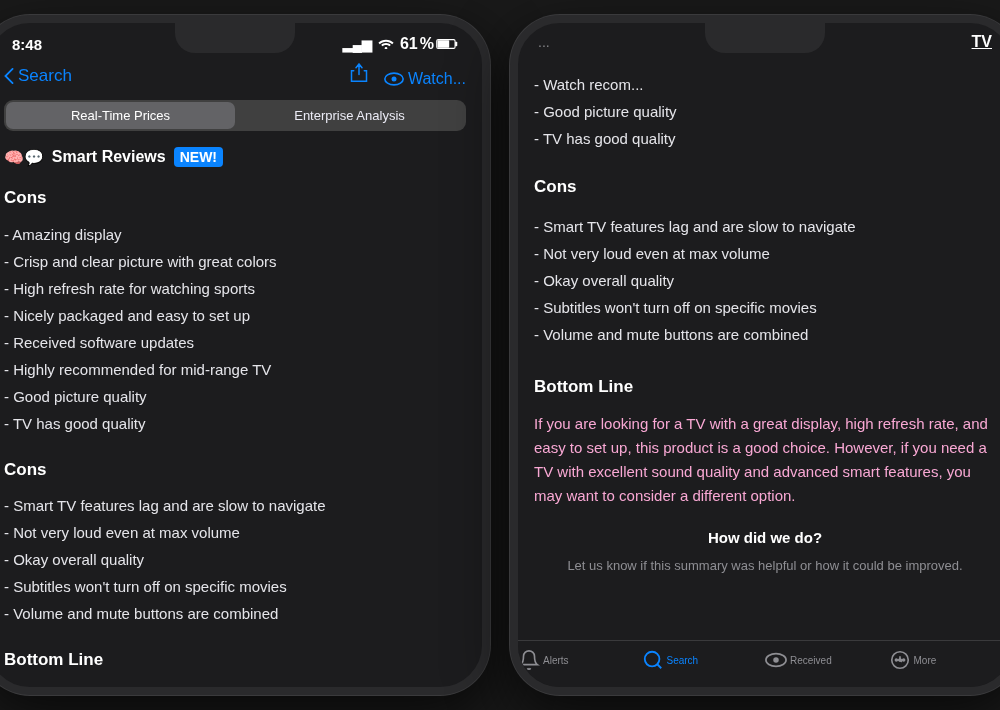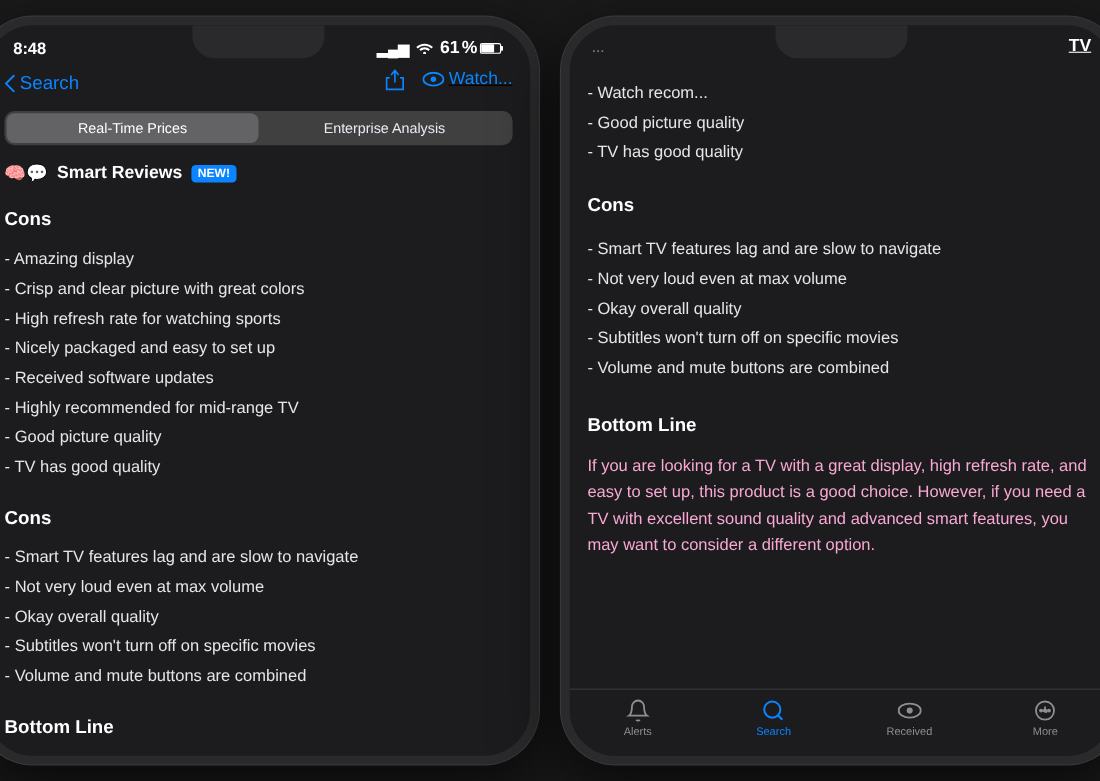--- a/index.html
+++ b/index.html
@@ -84,23 +84,22 @@
       align-items: center;
       color: #0a84ff;
       font-size: 17px;
       gap: 4px;
       cursor: pointer;
     }
 
     .nav-actions {
       margin-left: auto;
       display: flex;
-      align-items: flex-start;
+      align-items: flex-end;
       gap: 16px;
-      text-decoration: underline;
     }
 
     .nav-icon { color: #0a84ff; font-size: 20px; cursor: pointer; }
     .watch-btn {
       display: flex;
       align-items: center;
       gap: 4px;
       color: #0a84ff;
       font-size: 16px;
     }
@@ -136,21 +135,21 @@
       display: flex;
       align-items: center;
       padding: 6px 16px 10px;
       gap: 8px;
       flex-shrink: 0;
     }
 
     .new-badge {
       background: #0a84ff;
       color: #fff;
-      font-size: 11px;
+      font-size: 14px;
       font-weight: 700;
       padding: 2px 6px;
       border-radius: 4px;
     }
 
     .smart-reviews-title {
       font-size: 16px;
       font-weight: 600;
       color: #fff;
     }
@@ -212,21 +211,21 @@
       display: flex;
       border-top: 1px solid #3a3a3c;
       padding: 8px 0 16px;
       flex-shrink: 0;
       background: #1c1c1e;
     }
 
     .tab-item {
       flex: 1;
       display: flex;
-      flex-direction: column;
+      flex-direction: row;
       align-items: center;
       gap: 3px;
       cursor: pointer;
     }
 
     .tab-icon { font-size: 22px; color: #8e8e93; }
     .tab-icon.active { color: #0a84ff; }
     .tab-label { font-size: 10px; color: #8e8e93; }
     .tab-label.active { color: #0a84ff; }
 
@@ -362,20 +361,25 @@
           <div>- Subtitles won't turn off on specific movies</div>
           <div>- Volume and mute buttons are combined</div>
         </div>
       </div>
 
       <div style="margin-top: 24px;">
         <div class="section-title">Bottom Line</div>
         <div class="bottom-line-text">If you are looking for a TV with a great display, high refresh rate, and easy to set up, this product is a good choice. However, if you need a TV with excellent sound quality and advanced smart features, you may want to consider a different option.</div>
       </div>
 
+      <div class="feedback-section">
+        <div class="feedback-title">How did we do?</div>
+        <div class="feedback-desc">Let us know if this summary was helpful or how it could be improved.</div>
+
+      </div>
 
     </div>
 
     <div class="tab-bar">
       <div class="tab-item">
         <svg class="tab-icon" width="22" height="22" viewBox="0 0 24 24" fill="none" stroke="#8e8e93" stroke-width="1.8">
           <path d="M18 8A6 6 0 0 0 6 8c0 7-3 9-3 9h18s-3-2-3-9"></path>
           <path d="M13.73 21a2 2 0 0 1-3.46 0"></path>
         </svg>
         <span class="tab-label">Alerts</span>

